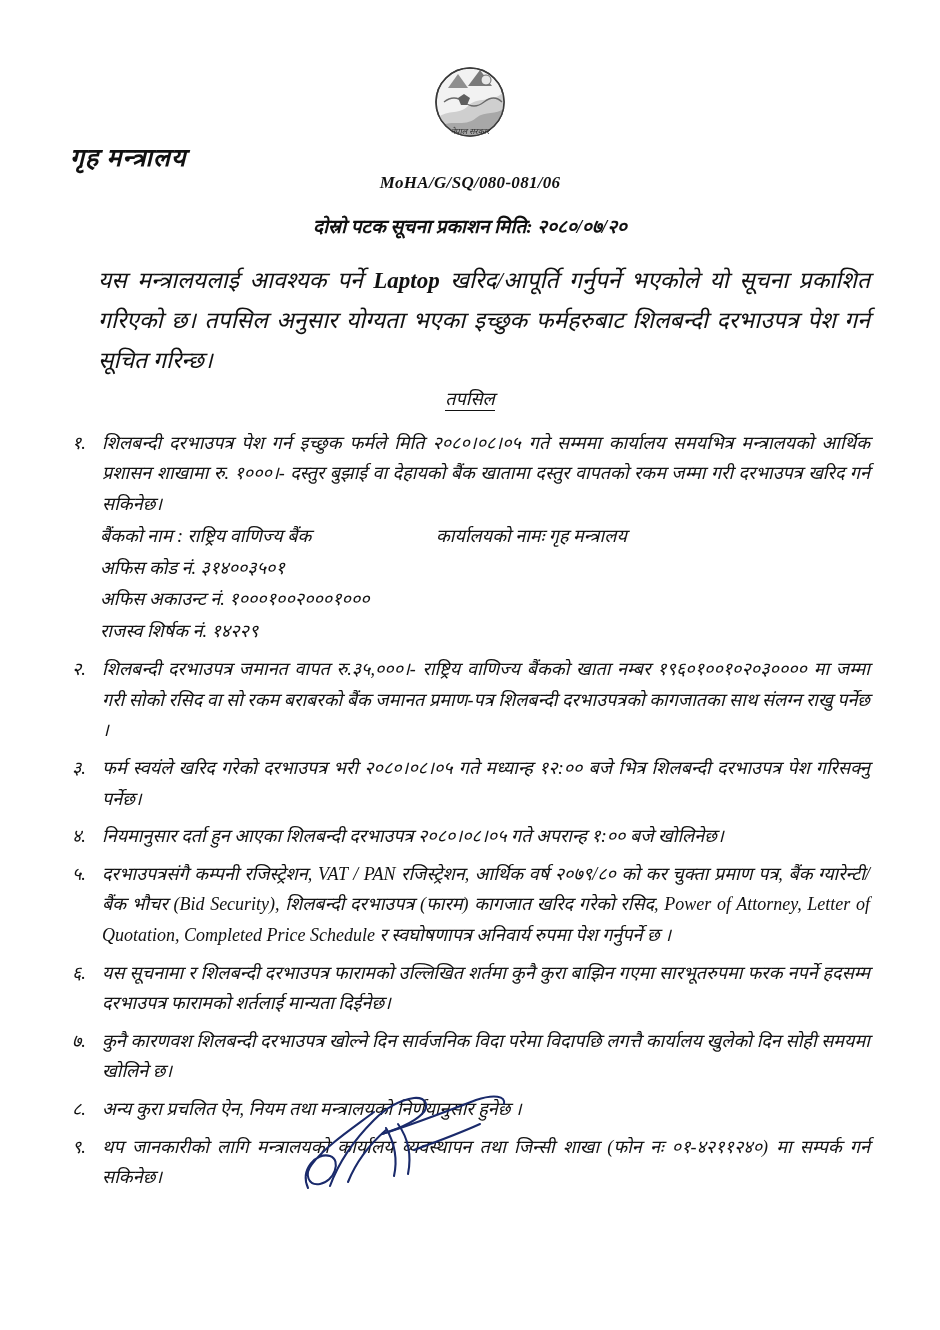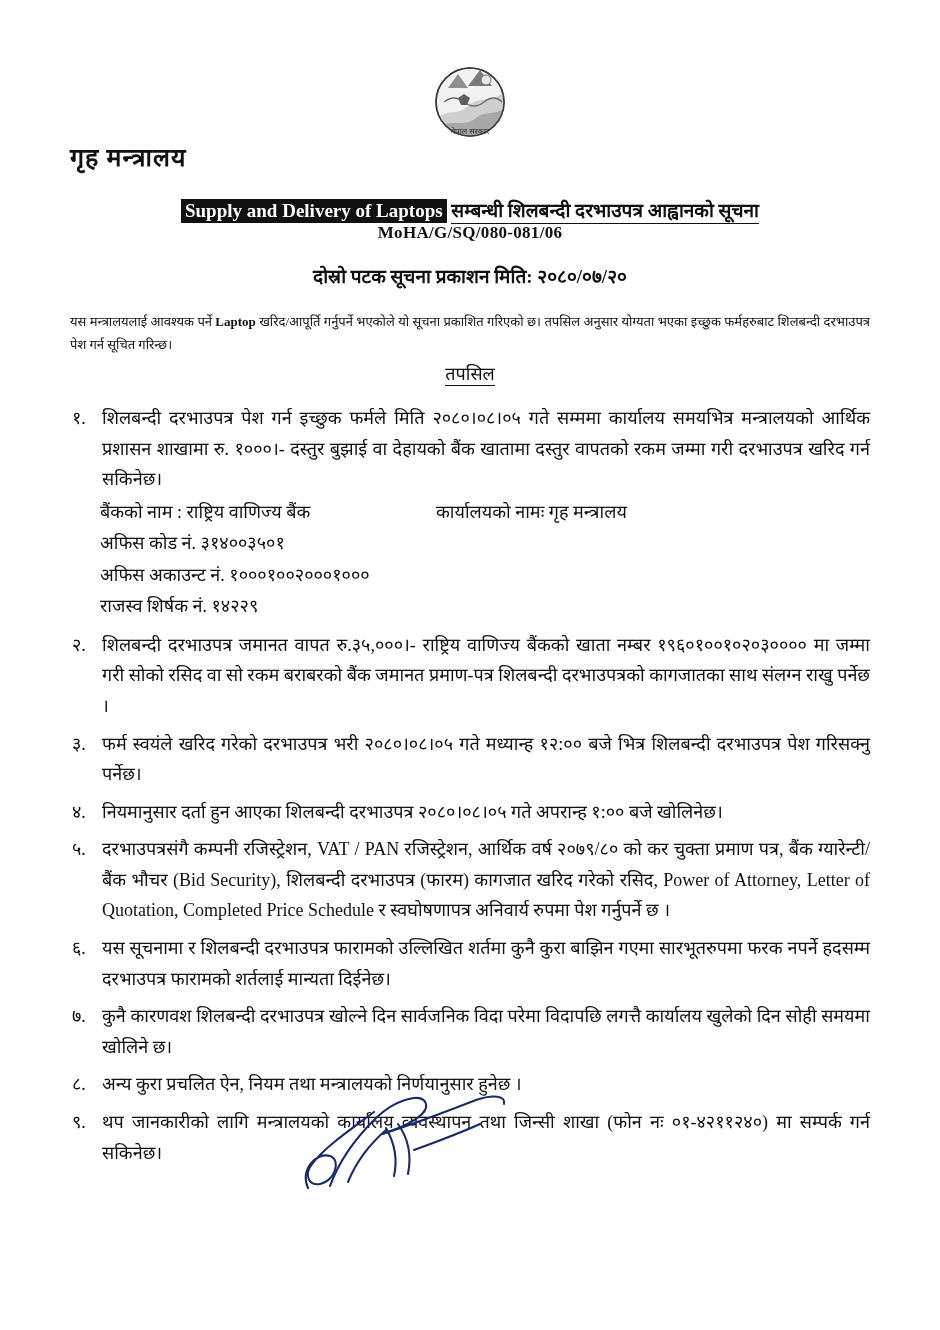--- a/index.html
+++ b/index.html
@@ -14,20 +14,21 @@
     color: #111111;
     position: relative;
     overflow: hidden;
   }
   .page {
     width: 940px;
     height: 1330px;
     position: relative;
     box-sizing: border-box;
     padding: 40px 70px 0 70px;
+    font-style: italic;
   }
 
   
   .emblem-wrap {
     text-align: center;
     margin-top: 18px;
   }
   .emblem {
     width: 92px;
     height: 92px;
@@ -79,23 +80,24 @@
   .pub-date {
     text-align: center;
     font-size: 19px;
     font-weight: bold;
     margin-top: 20px;
   }
 
   
   .intro {
     margin-top: 22px;
-    font-size: 13px;
+    font-size: 23px;
     line-height: 1.75;
     text-align: justify;
+    margin-left: 28px;
   }
   .intro b { font-weight: bold; }
 
   .tapasil {
     text-align: center;
     font-size: 18px;
     margin-top: 4px;
     margin-bottom: 18px;
   }
   .tapasil span {
@@ -172,24 +174,20 @@
           <path d="M34 40 l6 -4 6 4 -3 7 -6 0 Z" fill="#5f5f5f"></path>
         </g>
         <circle cx="46" cy="44" r="34" fill="none" stroke="#3a3a3a" stroke-width="1.4"></circle>
         <text x="46" y="76" text-anchor="middle" font-family="Liberation Serif, serif" font-size="8" fill="#2b2b2b">नेपाल सरकार</text>
       </svg>
     </div>
   </div>
 
   <div class="ministry-name">गृह मन्त्रालय</div>
 
-  <div class="title-row">
-    <span class="hl">Supply and Delivery of Laptops</span>
-    <span class="rest">सम्बन्धी शिलबन्दी दरभाउपत्र आह्वानको सूचना</span>
-  </div>
 
   <div class="ref-no">MoHA/G/SQ/080-081/06</div>
   <div class="pub-date">दोस्रो पटक सूचना प्रकाशन मिति: २०८०/०७/२०</div>
 
   <div class="intro">
     <span>यस मन्त्रालयलाई आवश्यक पर्ने </span><b>Laptop</b><span> खरिद/आपूर्ति गर्नुपर्ने भएकोले यो सूचना प्रकाशित गरिएको छ। तपसिल अनुसार योग्यता भएका इच्छुक फर्महरुबाट शिलबन्दी दरभाउपत्र पेश गर्न सूचित गरिन्छ।</span>
   </div>
 
   <div class="tapasil">
     <span>तपसिल</span>

